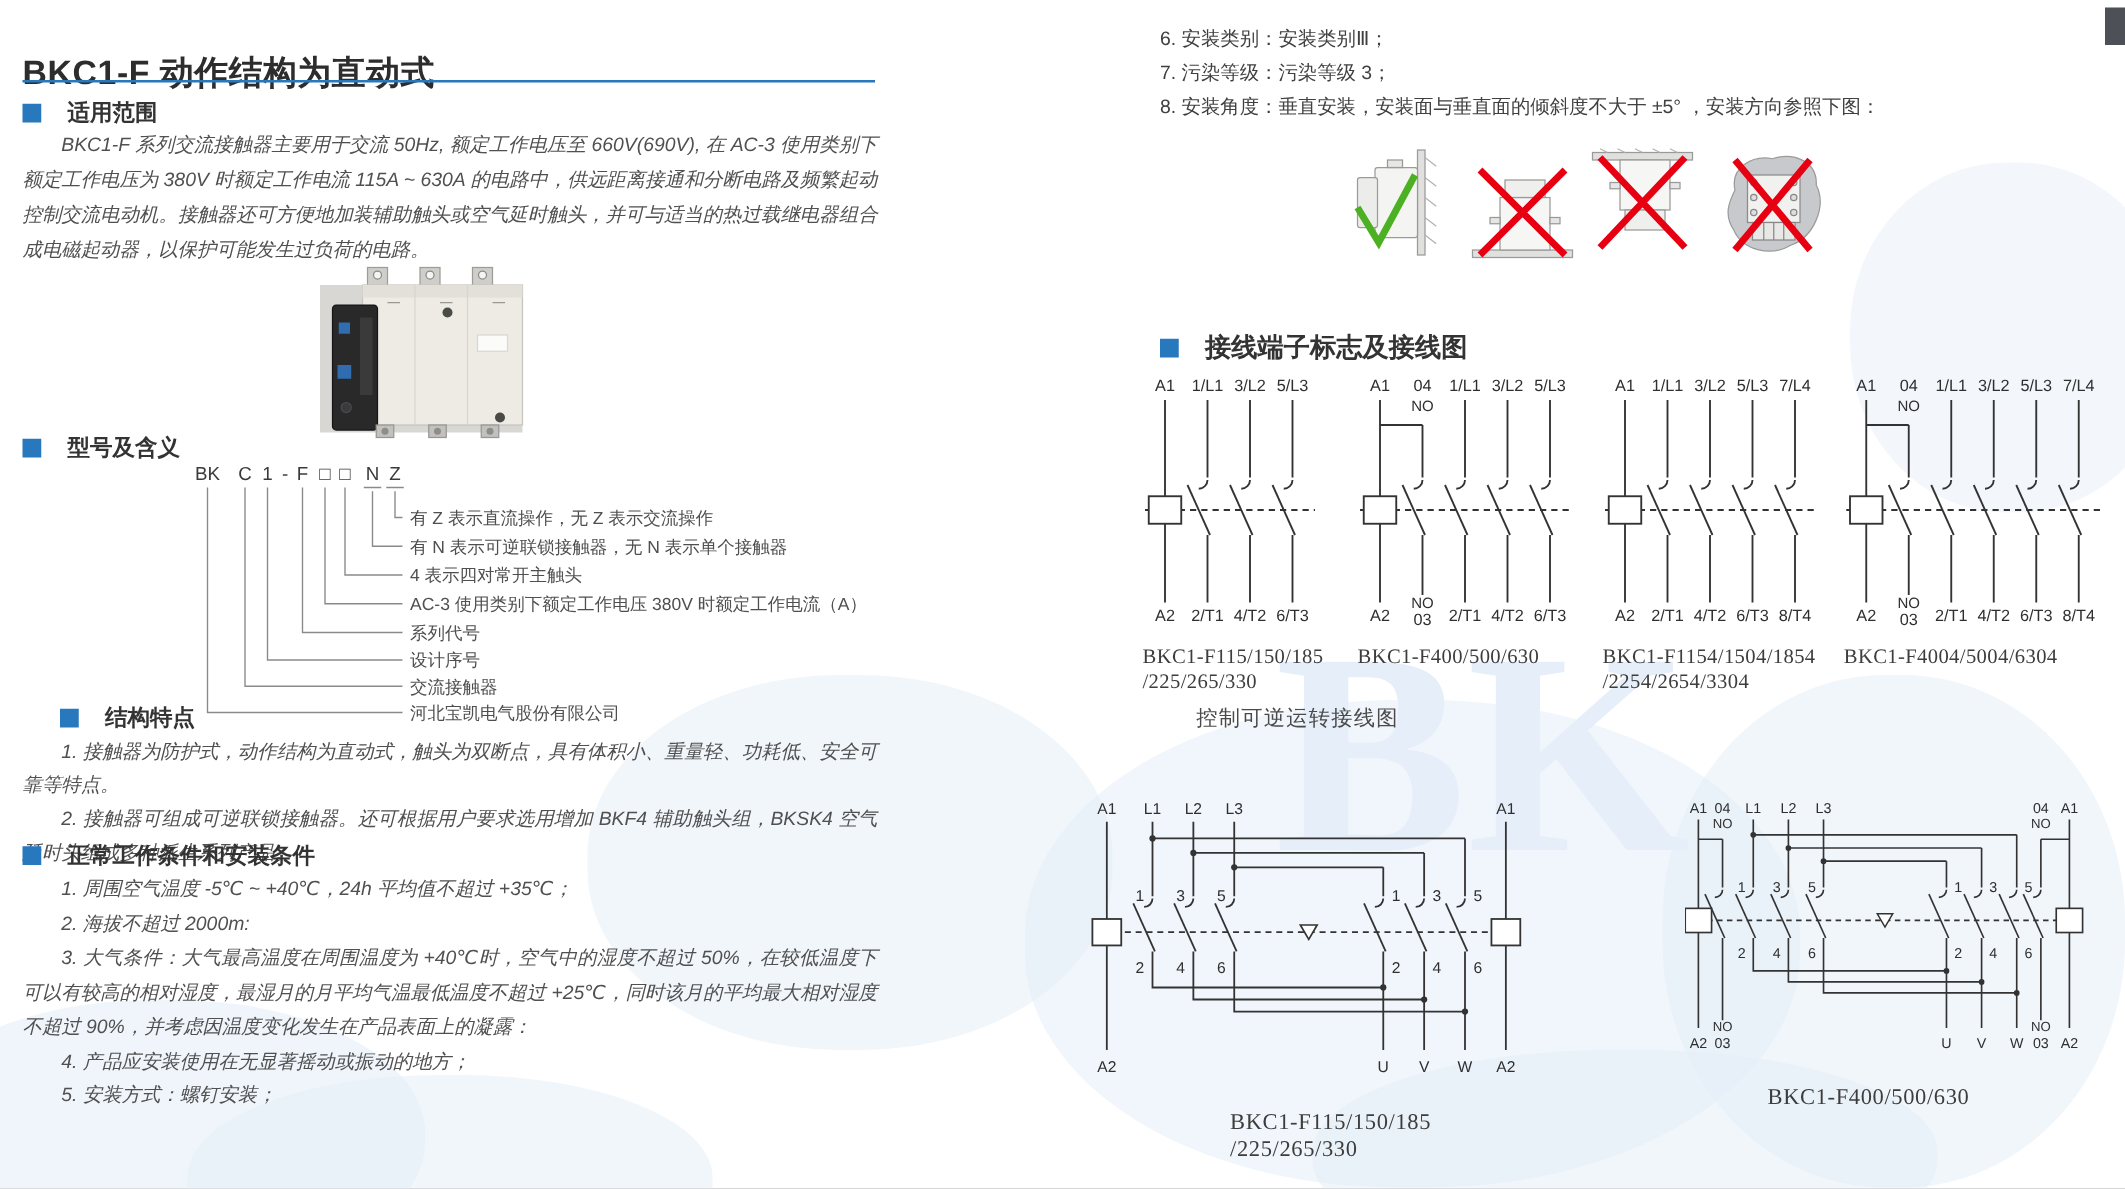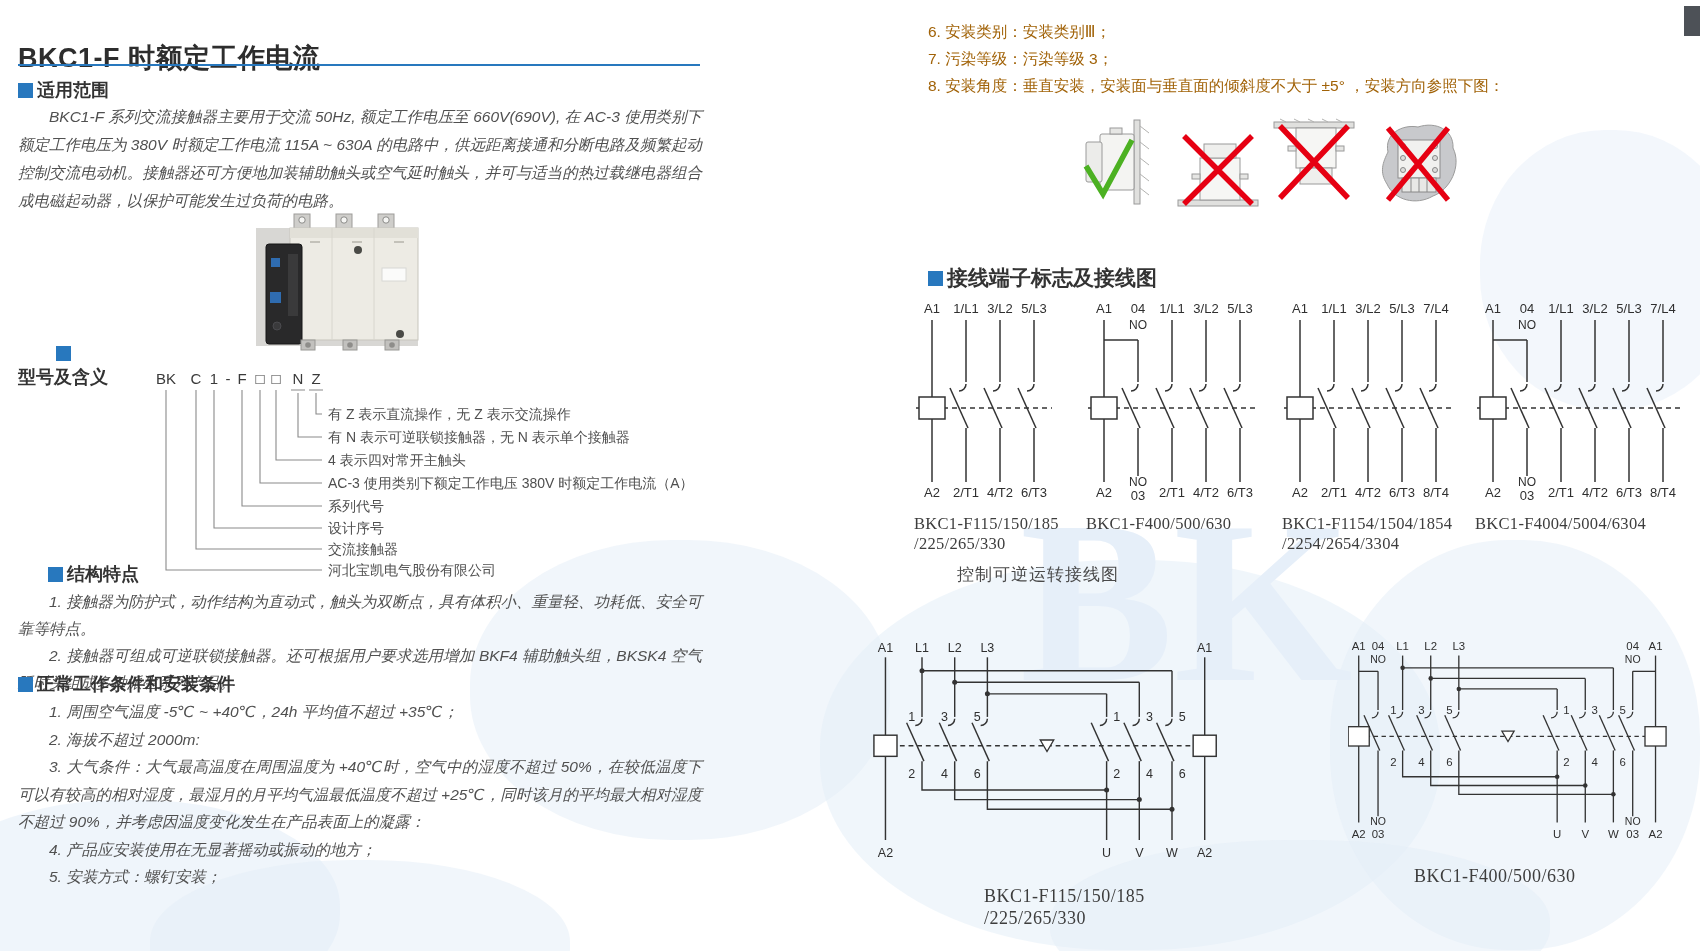--- a/index.html
+++ b/index.html
@@ -4,26 +4,26 @@
 <style>
   html,body{margin:0;padding:0;background:#9a9a9a;}
   .page{position:relative;width:1700px;height:951px;background:#ffffff;overflow:hidden;
         font-family:"Liberation Sans","DejaVu Sans",sans-serif;color:#4f4f4f;}
   .abs{position:absolute;}
   .wm{position:absolute;background:#e4eef8;border-radius:48%;}
   .wm-letters{position:absolute;font-family:"Liberation Serif","DejaVu Serif",serif;
         font-weight:bold;color:#e6eff9;}
   .page-title{position:absolute;left:18px;top:22px;font-size:27px;font-weight:bold;color:#2d2d2d;letter-spacing:.5px;}
   .title-underline{position:absolute;left:18px;top:64px;width:682px;height:2px;background:var(--accent);}
-  .sec-head{position:absolute;display:flex;align-items:center;gap:4px;font-weight:bold;color:#333;font-size:18px;}
+  .sec-head{position:absolute;display:flex;align-items:center;gap:21px;font-weight:bold;color:#333;font-size:18px;}
   .sec-head.big{font-size:21px;}
   .bullet{width:15px;height:15px;background:var(--accent);flex:none;}
   .body-text{position:absolute;width:684px;font-size:15.5px;line-height:28px;color:#505050;text-align:justify;font-style:italic;}
   .body-text p{margin:0;text-indent:2em;}
-  .install-items{position:absolute;font-size:15.5px;line-height:27px;color:#a16207;}
+  .install-items{position:absolute;font-size:15.5px;line-height:27px;color:#404040;}
   .install-items p{margin:0;}
   .diagram-caption{font-family:"Liberation Serif","DejaVu Serif",serif;color:#3d3d3d;}
   .t-cap{font-size:16.5px;line-height:20px;margin-top:2px;letter-spacing:.3px;}
   .rev-cap{font-size:18px;line-height:22px;margin-top:14px;letter-spacing:.5px;}
   .t-block{position:absolute;}
   .rev-block{position:absolute;}
   .rev-title{position:absolute;font-family:Liberation Serif, serif;font-size:17px;color:#4a4a4a;letter-spacing:1px;}
   .mount-fig{position:absolute;}
   .corner-mark{position:absolute;left:1684px;top:6px;width:16px;height:30px;background:#4d5157;}
   svg text{font-family:"Liberation Sans","DejaVu Sans",sans-serif;}
@@ -37,21 +37,21 @@
   <div class="wm" style="left:820px;top:560px;width:620px;height:390px;opacity:.55;"></div>
   <div class="wm" style="left:1330px;top:540px;width:370px;height:410px;opacity:.5;"></div>
   <div class="wm" style="left:-80px;top:800px;width:420px;height:220px;opacity:.6;"></div>
   <div class="wm" style="left:150px;top:860px;width:420px;height:170px;opacity:.5;"></div>
   <div class="wm" style="left:1480px;top:130px;width:260px;height:280px;opacity:.45;"></div>
   <div class="wm" style="left:1050px;top:840px;width:500px;height:170px;opacity:.5;"></div>
   <div class="wm-letters" style="left:1020px;top:470px;font-size:230px;">BK</div>
 
   <div class="corner-mark"></div>
 
-  <h1 class="page-title">BKC1-F 时额定工作电流</h1>
+  <h1 class="page-title">BKC1-F 动作结构为直动式</h1>
   <div class="title-underline"></div>
 
   <div class="sec-head" style="left:18px;top:78px;">
     <span class="bullet"></span>
     <span>适用范围</span>
   </div>
   <div class="body-text" style="left:18px;top:103px;">
     <p>BKC1-F 系列交流接触器主要用于交流 50Hz, 额定工作电压至 660V(690V), 在 AC-3 使用类别下额定工作电压为 380V 时额定工作电流 115A ~ 630A 的电路中，供远距离接通和分断电路及频繁起动控制交流电动机。接触器还可方便地加装辅助触头或空气延时触头，并可与适当的热过载继电器组合成电磁起动器，以保护可能发生过负荷的电路。</p>
   </div>
 
@@ -80,21 +80,21 @@
     <g>
       <rect x="51" y="134" width="14" height="10" fill="#c2c1be" stroke="#989794"></rect>
         <circle cx="58" cy="139" r="2.8" fill="#8e8d8a"></circle>
       <rect x="93" y="134" width="14" height="10" fill="#c2c1be" stroke="#989794"></rect>
         <circle cx="100" cy="139" r="2.8" fill="#8e8d8a"></circle>
       <rect x="135" y="134" width="14" height="10" fill="#c2c1be" stroke="#989794"></rect>
         <circle cx="142" cy="139" r="2.8" fill="#8e8d8a"></circle>
     </g>
   </svg>
 
-  <div class="sec-head" style="left:18px;top:346px;flex-direction:column;">
+  <div class="sec-head" style="left:18px;top:346px;">
     <span class="bullet"></span>
     <span>型号及含义</span>
   </div>
 
   <svg class="abs" style="left:152px;top:370px;" width="560" height="212" viewBox="0 0 560 212">
     <g fill="#3a3a3a" font-size="15" text-anchor="middle">
       <text x="14" y="14">BK</text>
       <text x="44" y="14">C</text>
       <text x="62" y="14">1</text>
       <text x="76" y="14">-</text>

